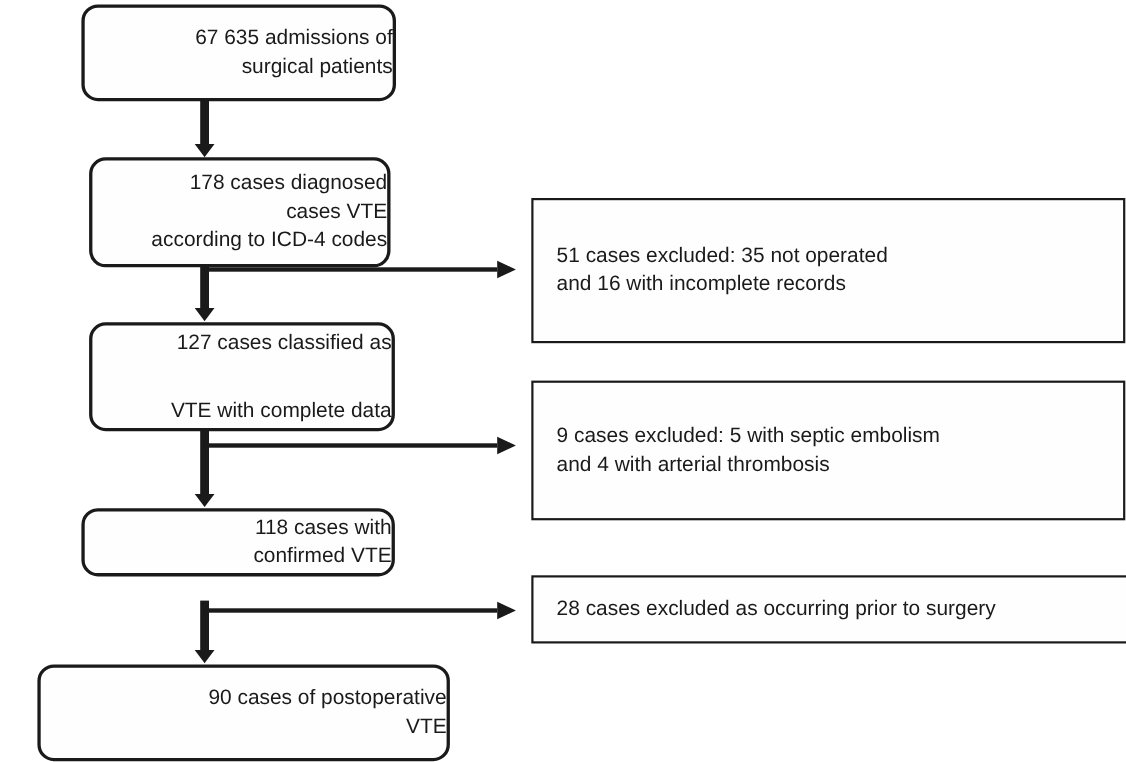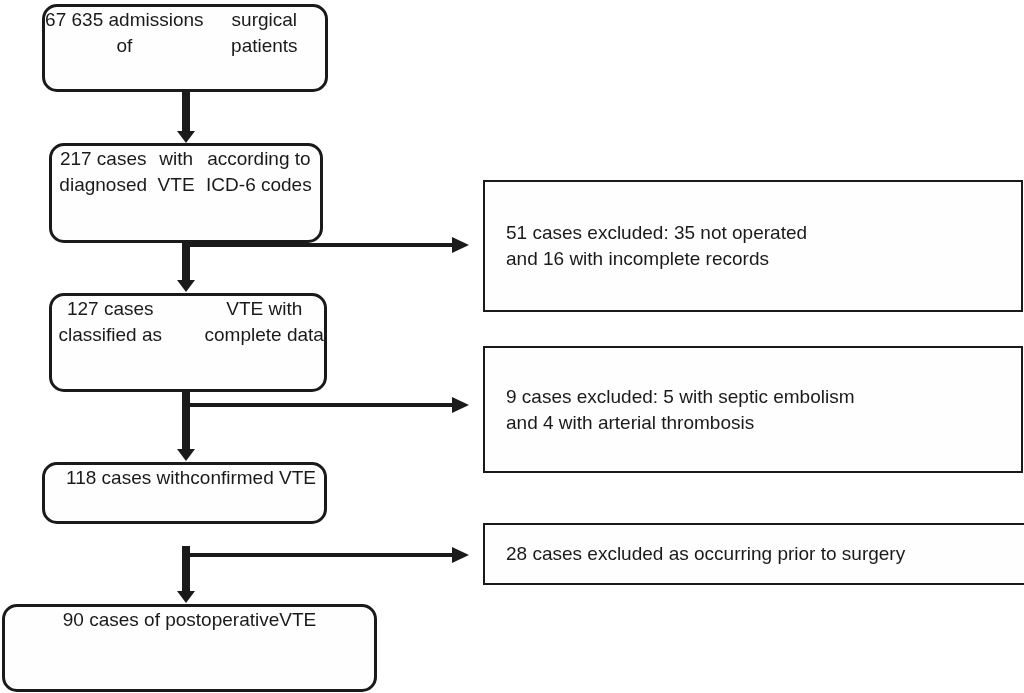--- a/index.html
+++ b/index.html
@@ -17,26 +17,27 @@
     overflow: hidden;
   }
   
   .main-box {
     position: absolute;
     box-sizing: border-box;
     border: 3px solid #1a1a1a;
     border-radius: 15px;
     background: #fefefe;
     display: flex;
-    flex-direction: row;
+    flex-direction: column;
     justify-content: center;
-    align-items: flex-start;
+    align-items: flex-end;
     text-align: center;
     font-size: 19px;
     line-height: 26px;
+    margin-left: 32px;
   }
   #box-admissions    { left: 42px;  top: 4px;   width: 286px; height: 88px;  }
   #box-diagnosed     { left: 49px;  top: 143px; width: 274px; height: 100px; }
   #box-classified    { left: 49px;  top: 293px; width: 278px; height: 99px; gap: 36px;  }
   #box-confirmed     { left: 42px;  top: 462px; width: 285px; height: 62px; padding-left: 13px;  }
   #box-postoperative { left: 2px;   top: 604px; width: 375px; height: 88px;  }
 
   
   .excl-box {
     position: absolute;
@@ -108,23 +109,23 @@
 <body>
 
 <div id="canvas">
 
   <div class="main-box" id="box-admissions">
     <div>67 635 admissions of</div>
     <div>surgical patients</div>
   </div>
 
   <div class="main-box" id="box-diagnosed">
-    <div>217 cases diagnosed</div>
-    <div>with VTE</div>
-    <div>according to ICD-6 codes</div>
+    <div>178 cases diagnosed</div>
+    <div>cases VTE</div>
+    <div>according to ICD-4 codes</div>
   </div>
 
   <div class="main-box" id="box-classified">
     <div>127 cases classified as</div>
     <div>VTE with complete data</div>
   </div>
 
   <div class="main-box" id="box-confirmed">
     <div>118 cases with</div>
     <div>confirmed VTE</div>

